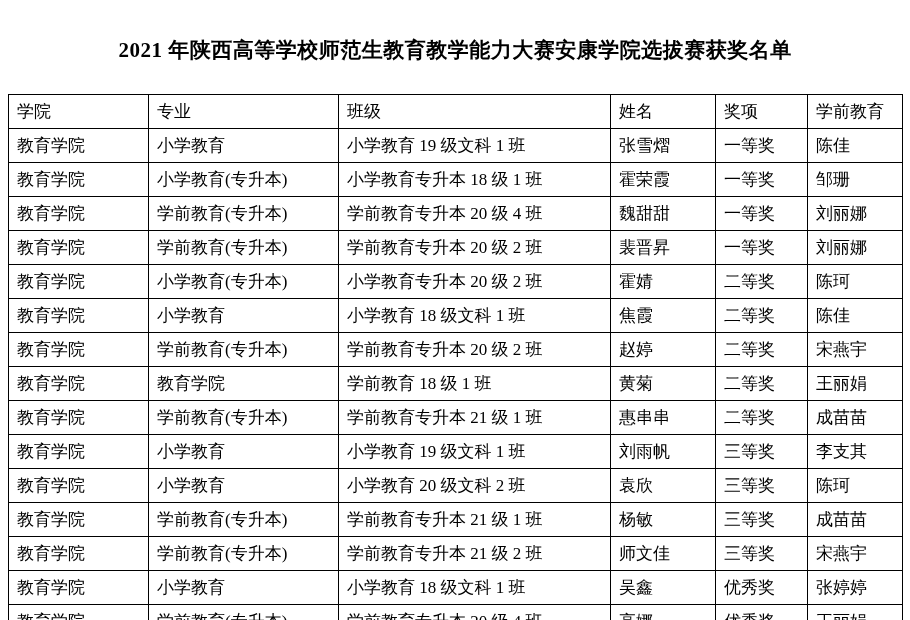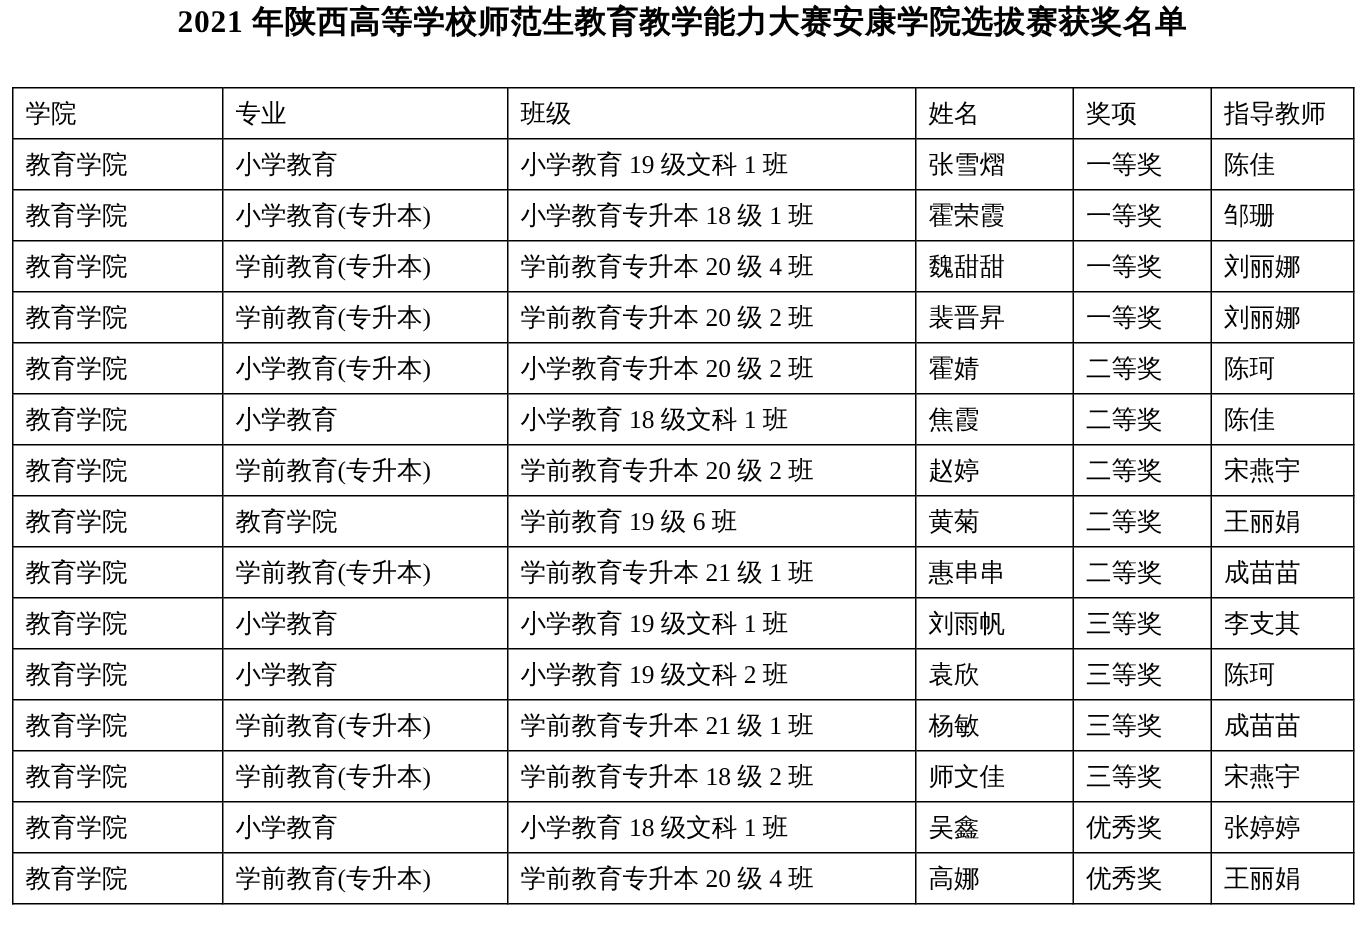--- a/index.html
+++ b/index.html
@@ -18,20 +18,21 @@
     position: relative;
     width: 910px;
     height: 620px;
     box-sizing: border-box;
   }
   .doc-title {
     text-align: center;
     font-size: 21px;
     font-weight: bold;
     letter-spacing: 0.5px;
+    padding-top: 36px;
     padding-bottom: 0;
     white-space: nowrap;
   }
   .table-wrap {
     margin: 30px 8px 0 8px;
   }
   table.award-table {
     border-collapse: collapse;
     width: 894px;
     table-layout: fixed;
@@ -72,21 +73,21 @@
           <col class="c4">
           <col class="c5">
       </colgroup>
       <thead>
         <tr>
           <th>学院</th>
           <th>专业</th>
           <th>班级</th>
           <th>姓名</th>
           <th>奖项</th>
-          <th>指导教师</th>
+          <th>学前教育</th>
         </tr>
       </thead>
       <tbody>
         <tr>
           <td>教育学院</td>
           <td>小学教育</td>
           <td>小学教育 19 级文科 1 班</td>
           <td>张雪熠</td>
           <td>一等奖</td>
           <td>陈佳</td>
@@ -135,21 +136,21 @@
           <td>教育学院</td>
           <td>学前教育(专升本)</td>
           <td>学前教育专升本 20 级 2 班</td>
           <td>赵婷</td>
           <td>二等奖</td>
           <td>宋燕宇</td>
         </tr>
         <tr>
           <td>教育学院</td>
           <td>教育学院</td>
-          <td>学前教育 19 级 6 班</td>
+          <td>学前教育 18 级 1 班</td>
           <td>黄菊</td>
           <td>二等奖</td>
           <td>王丽娟</td>
         </tr>
         <tr>
           <td>教育学院</td>
           <td>学前教育(专升本)</td>
           <td>学前教育专升本 21 级 1 班</td>
           <td>惠串串</td>
           <td>二等奖</td>
@@ -159,37 +160,37 @@
           <td>教育学院</td>
           <td>小学教育</td>
           <td>小学教育 19 级文科 1 班</td>
           <td>刘雨帆</td>
           <td>三等奖</td>
           <td>李支其</td>
         </tr>
         <tr>
           <td>教育学院</td>
           <td>小学教育</td>
-          <td>小学教育 19 级文科 2 班</td>
+          <td>小学教育 20 级文科 2 班</td>
           <td>袁欣</td>
           <td>三等奖</td>
           <td>陈珂</td>
         </tr>
         <tr>
           <td>教育学院</td>
           <td>学前教育(专升本)</td>
           <td>学前教育专升本 21 级 1 班</td>
           <td>杨敏</td>
           <td>三等奖</td>
           <td>成苗苗</td>
         </tr>
         <tr>
           <td>教育学院</td>
           <td>学前教育(专升本)</td>
-          <td>学前教育专升本 18 级 2 班</td>
+          <td>学前教育专升本 21 级 2 班</td>
           <td>师文佳</td>
           <td>三等奖</td>
           <td>宋燕宇</td>
         </tr>
         <tr>
           <td>教育学院</td>
           <td>小学教育</td>
           <td>小学教育 18 级文科 1 班</td>
           <td>吴鑫</td>
           <td>优秀奖</td>

